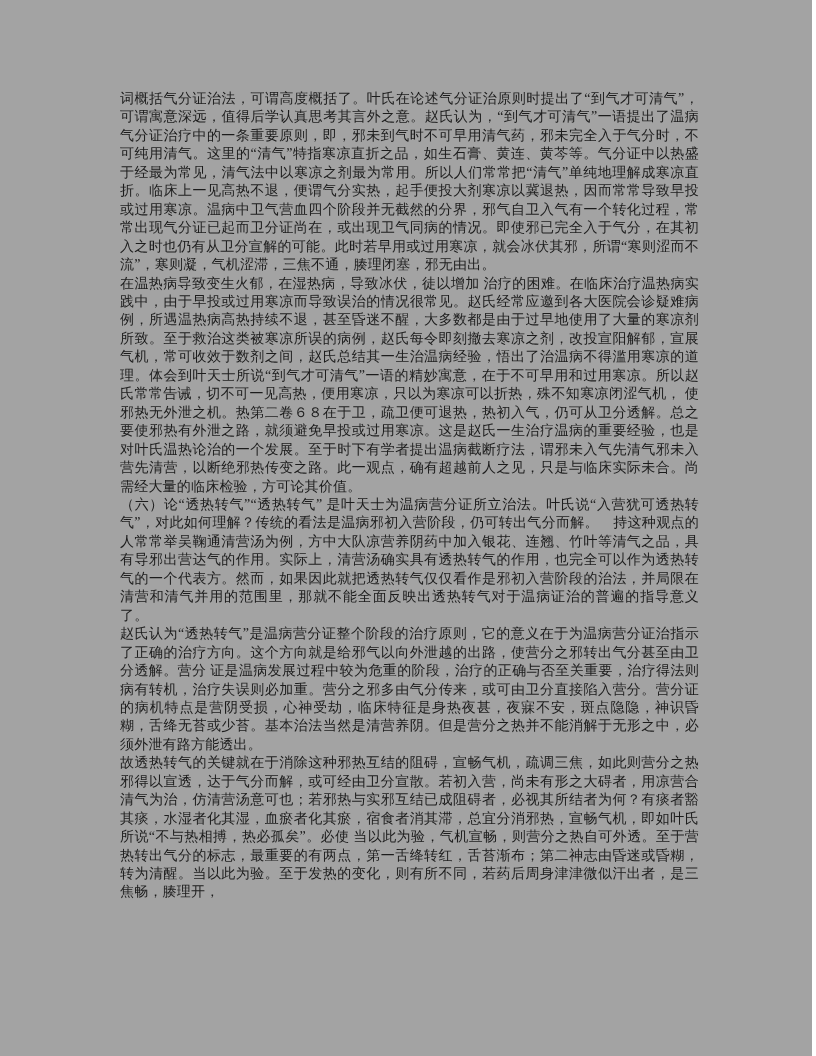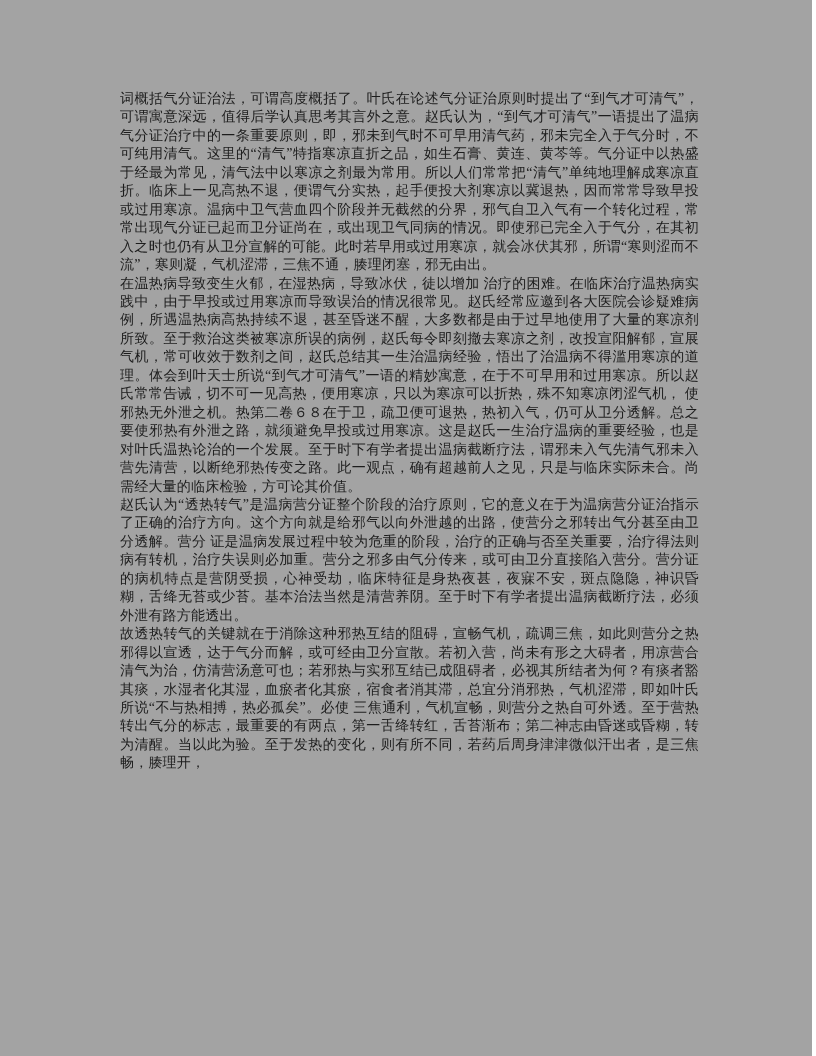--- a/index.html
+++ b/index.html
@@ -33,16 +33,17 @@
     word-break: break-all;
   }
 </style>
 </head>
 <body>
 
 <div class="page">
   <div class="text-block">
     <p class="para">词概括气分证治法，可谓高度概括了。叶氏在论述气分证治原则时提出了“到气才可清气”，可谓寓意深远，值得后学认真思考其言外之意。赵氏认为，“到气才可清气”一语提出了温病气分证治疗中的一条重要原则，即，邪未到气时不可早用清气药，邪未完全入于气分时，不可纯用清气。这里的“清气”特指寒凉直折之品，如生石膏、黄连、黄芩等。气分证中以热盛 于经最为常见，清气法中以寒凉之剂最为常用。所以人们常常把“清气”单纯地理解成寒凉直折。临床上一见高热不退，便谓气分实热，起手便投大剂寒凉以冀退热，因而常常导致早投或过用寒凉。温病中卫气营血四个阶段并无截然的分界，邪气自卫入气有一个转化过程，常常出现气分证已起而卫分证尚在，或出现卫气同病的情况。即使邪已完全入于气分，在其初入之时也仍有从卫分宣解的可能。此时若早用或过用寒凉，就会冰伏其邪，所谓“寒则涩而不流”，寒则凝，气机涩滞，三焦不通，腠理闭塞，邪无由出。</p>
     <p class="para">在温热病导致变生火郁，在湿热病，导致冰伏，徒以增加 治疗的困难。在临床治疗温热病实践中，由于早投或过用寒凉而导致误治的情况很常见。赵氏经常应邀到各大医院会诊疑难病例，所遇温热病高热持续不退，甚至昏迷不醒，大多数都是由于过早地使用了大量的寒凉剂所致。至于救治这类被寒凉所误的病例，赵氏每令即刻撤去寒凉之剂，改投宣阳解郁，宣展气机，常可收效于数剂之间，赵氏总结其一生治温病经验，悟出了治温病不得滥用寒凉的道理。体会到叶天士所说“到气才可清气”一语的精妙寓意，在于不可早用和过用寒凉。所以赵氏常常告诫，切不可一见高热，便用寒凉，只以为寒凉可以折热，殊不知寒凉闭涩气机， 使邪热无外泄之机。热第二卷６８在于卫，疏卫便可退热，热初入气，仍可从卫分透解。总之要使邪热有外泄之路，就须避免早投或过用寒凉。这是赵氏一生治疗温病的重要经验，也是对叶氏温热论治的一个发展。至于时下有学者提出温病截断疗法，谓邪未入气先清气邪未入营先清营，以断绝邪热传变之路。此一观点，确有超越前人之见，只是与临床实际未合。尚需经大量的临床检验，方可论其价值。</p>
-    <p class="para">赵氏认为“透热转气”是温病营分证整个阶段的治疗原则，它的意义在于为温病营分证治指示了正确的治疗方向。这个方向就是给邪气以向外泄越的出路，使营分之邪转出气分甚至由卫分透解。营分 证是温病发展过程中较为危重的阶段，治疗的正确与否至关重要，治疗得法则病有转机，治疗失误则必加重。营分之邪多由气分传来，或可由卫分直接陷入营分。营分证的病机特点是营阴受损，心神受劫，临床特征是身热夜甚，夜寐不安，斑点隐隐，神识昏糊，舌绛无苔或少苔。基本治法当然是清营养阴。至于时下有学者提出温病截断疗法，必须外泄有路方能透出。</p>
-    <p class="para">故透热转气的关键就在于消除这种邪热互结的阻碍，宣畅气机，疏调三焦，如此则营分之热邪得以宣透，达于气分而解，或可经由卫分宣散。若初入营，尚未有形之大碍者，用凉营合清气为治，仿清营汤意可也；若邪热与实邪互结已成阻碍者，必视其所结者为何？有痰者豁其痰，水湿者化其湿，血瘀者化其瘀，宿食者消其滞，总宜分消邪热，气机涩滞，即如叶氏所说“不与热相搏，热必孤矣”。必使 三焦通利，气机宣畅，则营分之热自可外透。至于营热转出气分的标志，最重要的有两点，第一舌绛转红，舌苔渐布；第二神志由昏迷或昏糊，转为清醒。当以此为验。至于发热的变化，则有所不同，若药后周身津津微似汗出者，是三焦畅，腠理开，</p>
+    <p class="para">（六）论“透热转气”“透热转气” 是叶天士为温病营分证所立治法。叶氏说“入营犹可透热转气”，对此如何理解？传统的看法是温病邪初入营阶段，仍可转出气分而解。　持这种观点的人常常举吴鞠通清营汤为例，方中大队凉营养阴药中加入银花、连翘、竹叶等清气之品，具有导邪出营达气的作用。实际上，清营汤确实具有透热转气的作用，也完全可以作为透热转气的一个代表方。然而，如果因此就把透热转气仅仅看作是邪初入营阶段的治法，并局限在清营和清气并用的范围里，那就不能全面反映出透热转气对于温病证治的普遍的指导意义了。</p>
+    <p class="para">赵氏认为“透热转气”是温病营分证整个阶段的治疗原则，它的意义在于为温病营分证治指示了正确的治疗方向。这个方向就是给邪气以向外泄越的出路，使营分之邪转出气分甚至由卫分透解。营分 证是温病发展过程中较为危重的阶段，治疗的正确与否至关重要，治疗得法则病有转机，治疗失误则必加重。营分之邪多由气分传来，或可由卫分直接陷入营分。营分证的病机特点是营阴受损，心神受劫，临床特征是身热夜甚，夜寐不安，斑点隐隐，神识昏糊，舌绛无苔或少苔。基本治法当然是清营养阴。但是营分之热并不能消解于无形之中，必须外泄有路方能透出。</p>
+    <p class="para">故透热转气的关键就在于消除这种邪热互结的阻碍，宣畅气机，疏调三焦，如此则营分之热邪得以宣透，达于气分而解，或可经由卫分宣散。若初入营，尚未有形之大碍者，用凉营合清气为治，仿清营汤意可也；若邪热与实邪互结已成阻碍者，必视其所结者为何？有痰者豁其痰，水湿者化其湿，血瘀者化其瘀，宿食者消其滞，总宜分消邪热，宣畅气机，即如叶氏所说“不与热相搏，热必孤矣”。必使 当以此为验，气机宣畅，则营分之热自可外透。至于营热转出气分的标志，最重要的有两点，第一舌绛转红，舌苔渐布；第二神志由昏迷或昏糊，转为清醒。当以此为验。至于发热的变化，则有所不同，若药后周身津津微似汗出者，是三焦畅，腠理开，</p>
   </div>
 </div>
 
 </body></html>

